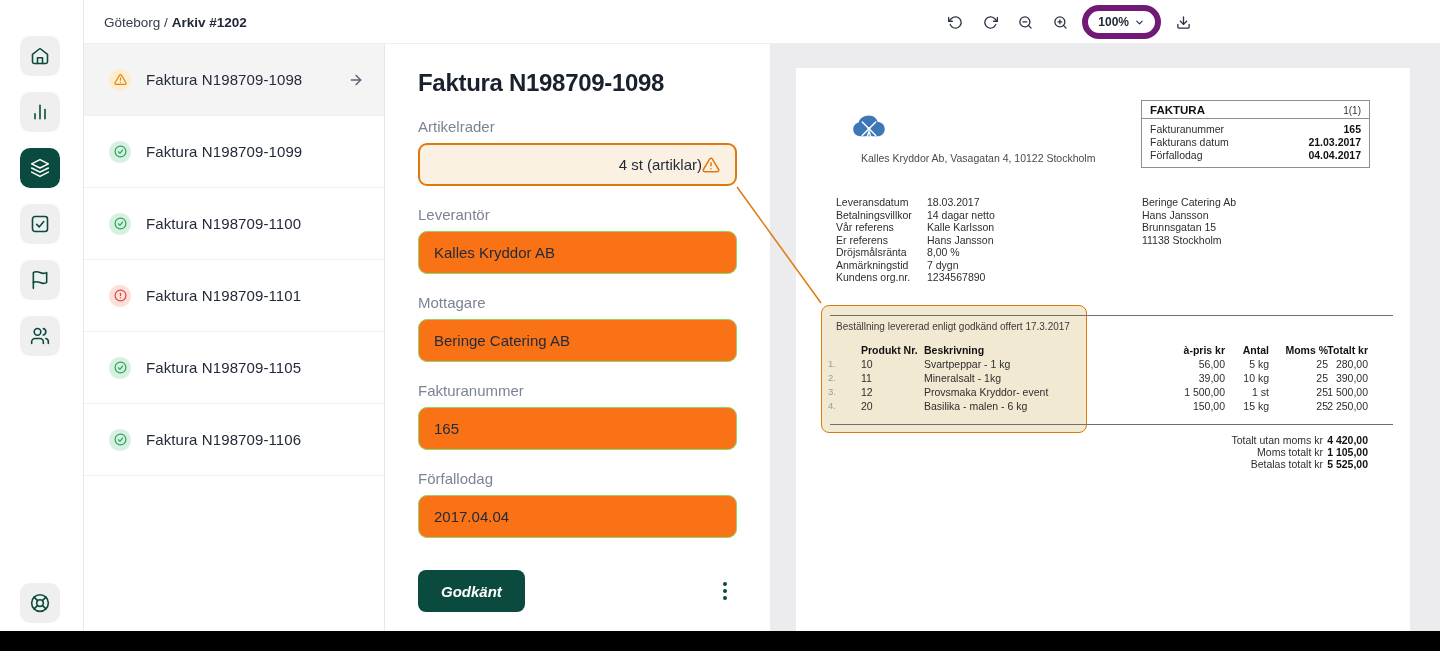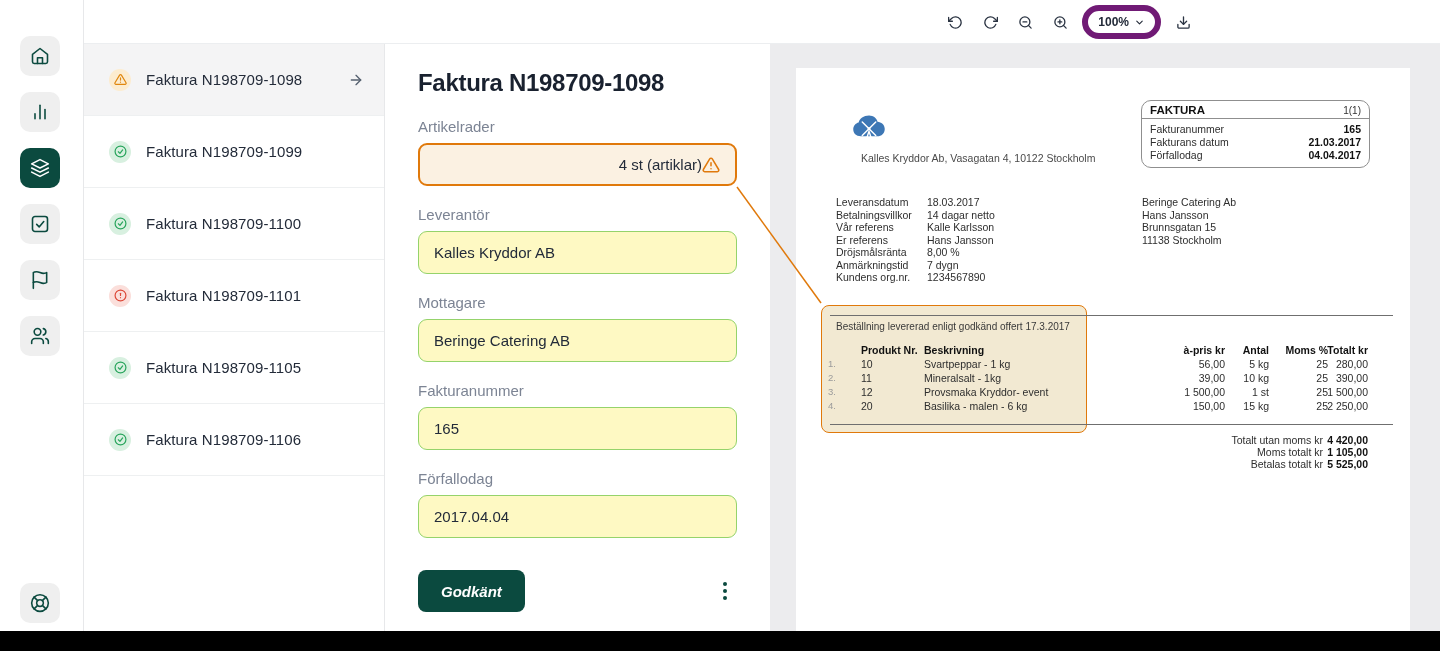--- a/index.html
+++ b/index.html
@@ -33,35 +33,35 @@
   .status.approved { background:#d8f0e0; color:#27a45b; }
   .status.error { background:#fbdfdb; color:#dc4737; }
   .item-label { font-size:15px; font-weight:500; color:#232b39; letter-spacing:.1px; }
   .go-arrow { margin-left:auto; color:#55606f; display:flex; }
   .go-arrow svg { width:16px; height:16px; }
 
   
   .form-panel { position:absolute; left:385px; top:44px; width:385px; height:587px; background:#fff; padding:24px 33px; z-index:2; }
   .form-title { font-size:24px; line-height:30px; font-weight:700; color:#19212f; letter-spacing:-.3px; }
   .f-label { display:block; margin-top:20px; font-size:15px; line-height:18px; color:#7c8494; }
-  .field { margin-top:7px; height:43px; border-radius:9px; display:flex; align-items:center; padding:0 15px; font-size:15px; font-weight:500; color:#232b39; background:#fef9c3; border:1.5px solid #95d36b; }
+  .field { margin-top:7px; height:43px; border-radius:9px; display:flex; align-items:center; padding:0 15px; font-size:15px; font-weight:500; color:#232b39; background:#f97316; border:1.5px solid #95d36b; }
   .field.warn { background:#fbf1e2; border:2px solid #e0790b; justify-content:flex-end; }
   .field .warn-ic { color:#e0790b; display:flex; }
   .field .warn-ic svg { width:18px; height:18px; }
   .form-footer { margin-top:32px; display:flex; align-items:center; justify-content:space-between; }
   .approve-btn { height:42px; padding:0 23px; background:#0b4a3f; color:#fff; font-family:inherit; font-size:15px; font-weight:700; border:none; border-radius:8px; cursor:pointer;font-style:italic; }
   .kebab { display:flex; flex-direction:column; gap:3px; padding:4px 10px; cursor:pointer; }
   .kebab i { width:4px; height:4px; border-radius:50%; background:#0b4a3f; }
 
   
   .doc-panel { position:absolute; left:770px; top:44px; width:670px; height:587px; background:#ececee; z-index:1; }
   .page { position:absolute; left:26px; top:24px; width:614px; height:563px; background:#fff; color:#2e2e2e; }
   .page .abs { position:absolute; }
   .doc-addr { font-size:10.5px; color:#4a4a4a; }
-  .inv-box { position:absolute; left:345px; top:32px; width:229px; border:1px solid #8f8f8f; border-radius:10px; background:#fff; }
+  .inv-box { position:absolute; left:345px; top:32px; width:229px; border:1px solid #8f8f8f; border-radius:0; background:#fff; }
   .inv-box-head { display:flex; justify-content:space-between; align-items:baseline; padding:3px 8px 2px; border-bottom:1px solid #8f8f8f; }
   .inv-box-head .t { font-weight:700; font-size:11.5px; color:#111; }
   .inv-box-head .p { font-size:10px; color:#333; }
   .inv-box-body { padding:4px 8px 5px; }
   .inv-row { display:flex; justify-content:space-between; font-size:10.5px; line-height:13px; }
   .inv-row .v { font-weight:700; color:#111; }
   .kv-row { display:flex; font-size:10.5px; line-height:12.5px; }
   .kv-row .k { width:91px; flex:0 0 91px; }
   .rec-line { font-size:10.5px; line-height:12.5px; }
   .hl-box { position:absolute; left:25px; top:237px; width:266px; height:128px; background:#f2e9d2; border:1.5px solid #e0790b; border-radius:8px; z-index:1; }
@@ -137,20 +137,24 @@
           <circle cx="12" cy="12" r="4"></circle>
           <line x1="4.93" y1="4.93" x2="9.17" y2="9.17"></line>
           <line x1="14.83" y1="14.83" x2="19.07" y2="19.07"></line>
           <line x1="14.83" y1="9.17" x2="19.07" y2="4.93"></line>
           <line x1="4.93" y1="19.07" x2="9.17" y2="14.83"></line>
         </svg>
     </button>
   </aside>
 
   <header class="topbar">
+    <div class="breadcrumb">
+      <span>Göteborg /</span>
+      <span class="cur">Arkiv #1202</span>
+    </div>
     <div class="toolbar">
       <button class="tool-btn">
         <svg viewBox="0 0 24 24" fill="none" stroke="currentColor" stroke-width="2.1" stroke-linecap="round" stroke-linejoin="round">
             <polyline points="1 4 1 10 7 10"></polyline>
             <path d="M3.51 15a9 9 0 1 0 2.13-9.36L1 10"></path>
           </svg>
       </button>
       <button class="tool-btn">
         <svg viewBox="0 0 24 24" fill="none" stroke="currentColor" stroke-width="2.1" stroke-linecap="round" stroke-linejoin="round">
             <polyline points="23 4 23 10 17 10"></polyline>

